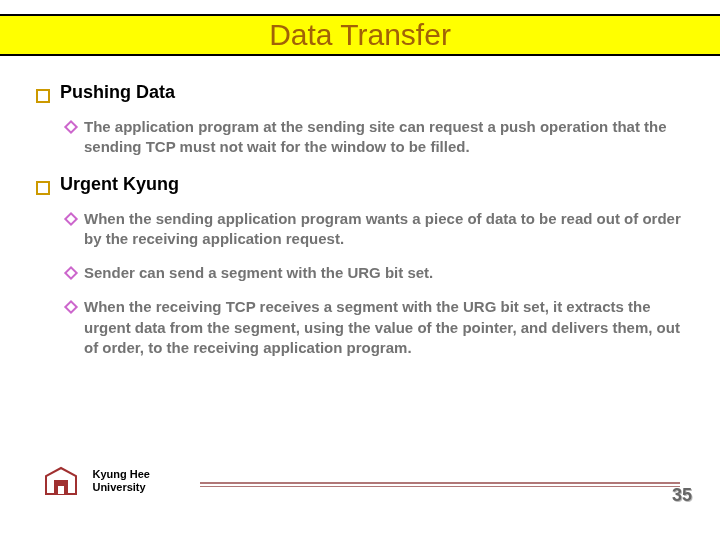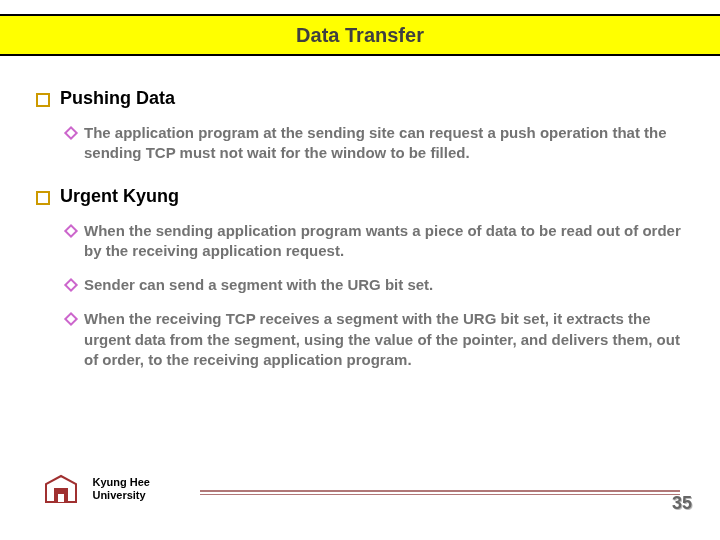--- a/index.html
+++ b/index.html
@@ -3,37 +3,37 @@
 <meta charset="utf-8">
 <style>
   * { box-sizing: border-box; margin: 0; padding: 0; }
   html, body { width: 720px; height: 540px; background: #fff; font-family: Arial, Helvetica, sans-serif; }
   .slide { position: relative; width: 720px; height: 540px; background: #fff; }
   .title-band {
     position: absolute; left: 0; right: 0; top: 14px; height: 42px;
     background: #ffff00; border-top: 2px solid #000; border-bottom: 2px solid #000;
     display: flex; align-items: center; justify-content: center;
   }
-  .title-text { font-size: 20px; font-weight: bold; color: #404040; }
+  .title-text { font-size: 30px; font-weight: normal; color: #a16207; }
   .content { position: absolute; left: 36px; right: 30px; top: 76px; }
-  .lvl1 { display: flex; align-items: center; margin-top: 12px; margin-bottom: 6px; }
+  .lvl1 { display: flex; align-items: flex-end; margin-top: 6px; margin-bottom: 6px; }
   .lvl1 .bullet-box {
     width: 14px; height: 14px; border: 2px solid #cc9900; margin-right: 10px; margin-top: 3px;
     flex: 0 0 auto; background: #fff;
   }
   .lvl1 .txt { font-size: 18px; font-weight: bold; color: #000; }
   .lvl2-wrap { margin-left: 30px; }
   .lvl2 { display: flex; align-items: flex-start; margin-top: 14px; }
   .lvl2 .diamond {
     width: 10px; height: 10px; transform: rotate(45deg);
     border: 2px solid #cc66cc; background: #fff; flex: 0 0 auto;
     margin-right: 8px; margin-top: 5px;
   }
   .lvl2 .txt { font-size: 15px; font-weight: bold; color: #737373; line-height: 1.35; }
-  .footer { position: absolute; left: 40px; bottom: 24px; right: 20px; height: 44px; }
+  .footer { position: absolute; left: 40px; bottom: 32px; right: 20px; height: 44px; }
   .logo {
     width: 42px; height: 36px; display: inline-block; vertical-align: top;
     position: relative;
   }
   .logo svg { width: 42px; height: 36px; }
   .uni { display: inline-block; vertical-align: top; margin-left: 6px; font-size: 11px; font-weight: bold; color: #000; line-height: 1.2; margin-top: 4px; }
   .rule1 { position: absolute; left: 160px; right: 20px; top: 18px; height: 2px; background: #b07777; }
   .rule2 { position: absolute; left: 160px; right: 20px; top: 22px; height: 1px; background: #b07777; }
   .pagenum { position: absolute; right: 8px; bottom: 2px; font-size: 18px; font-weight: bold; color: #666; text-shadow: 1px 1px 0 #bbb; }
 </style>

